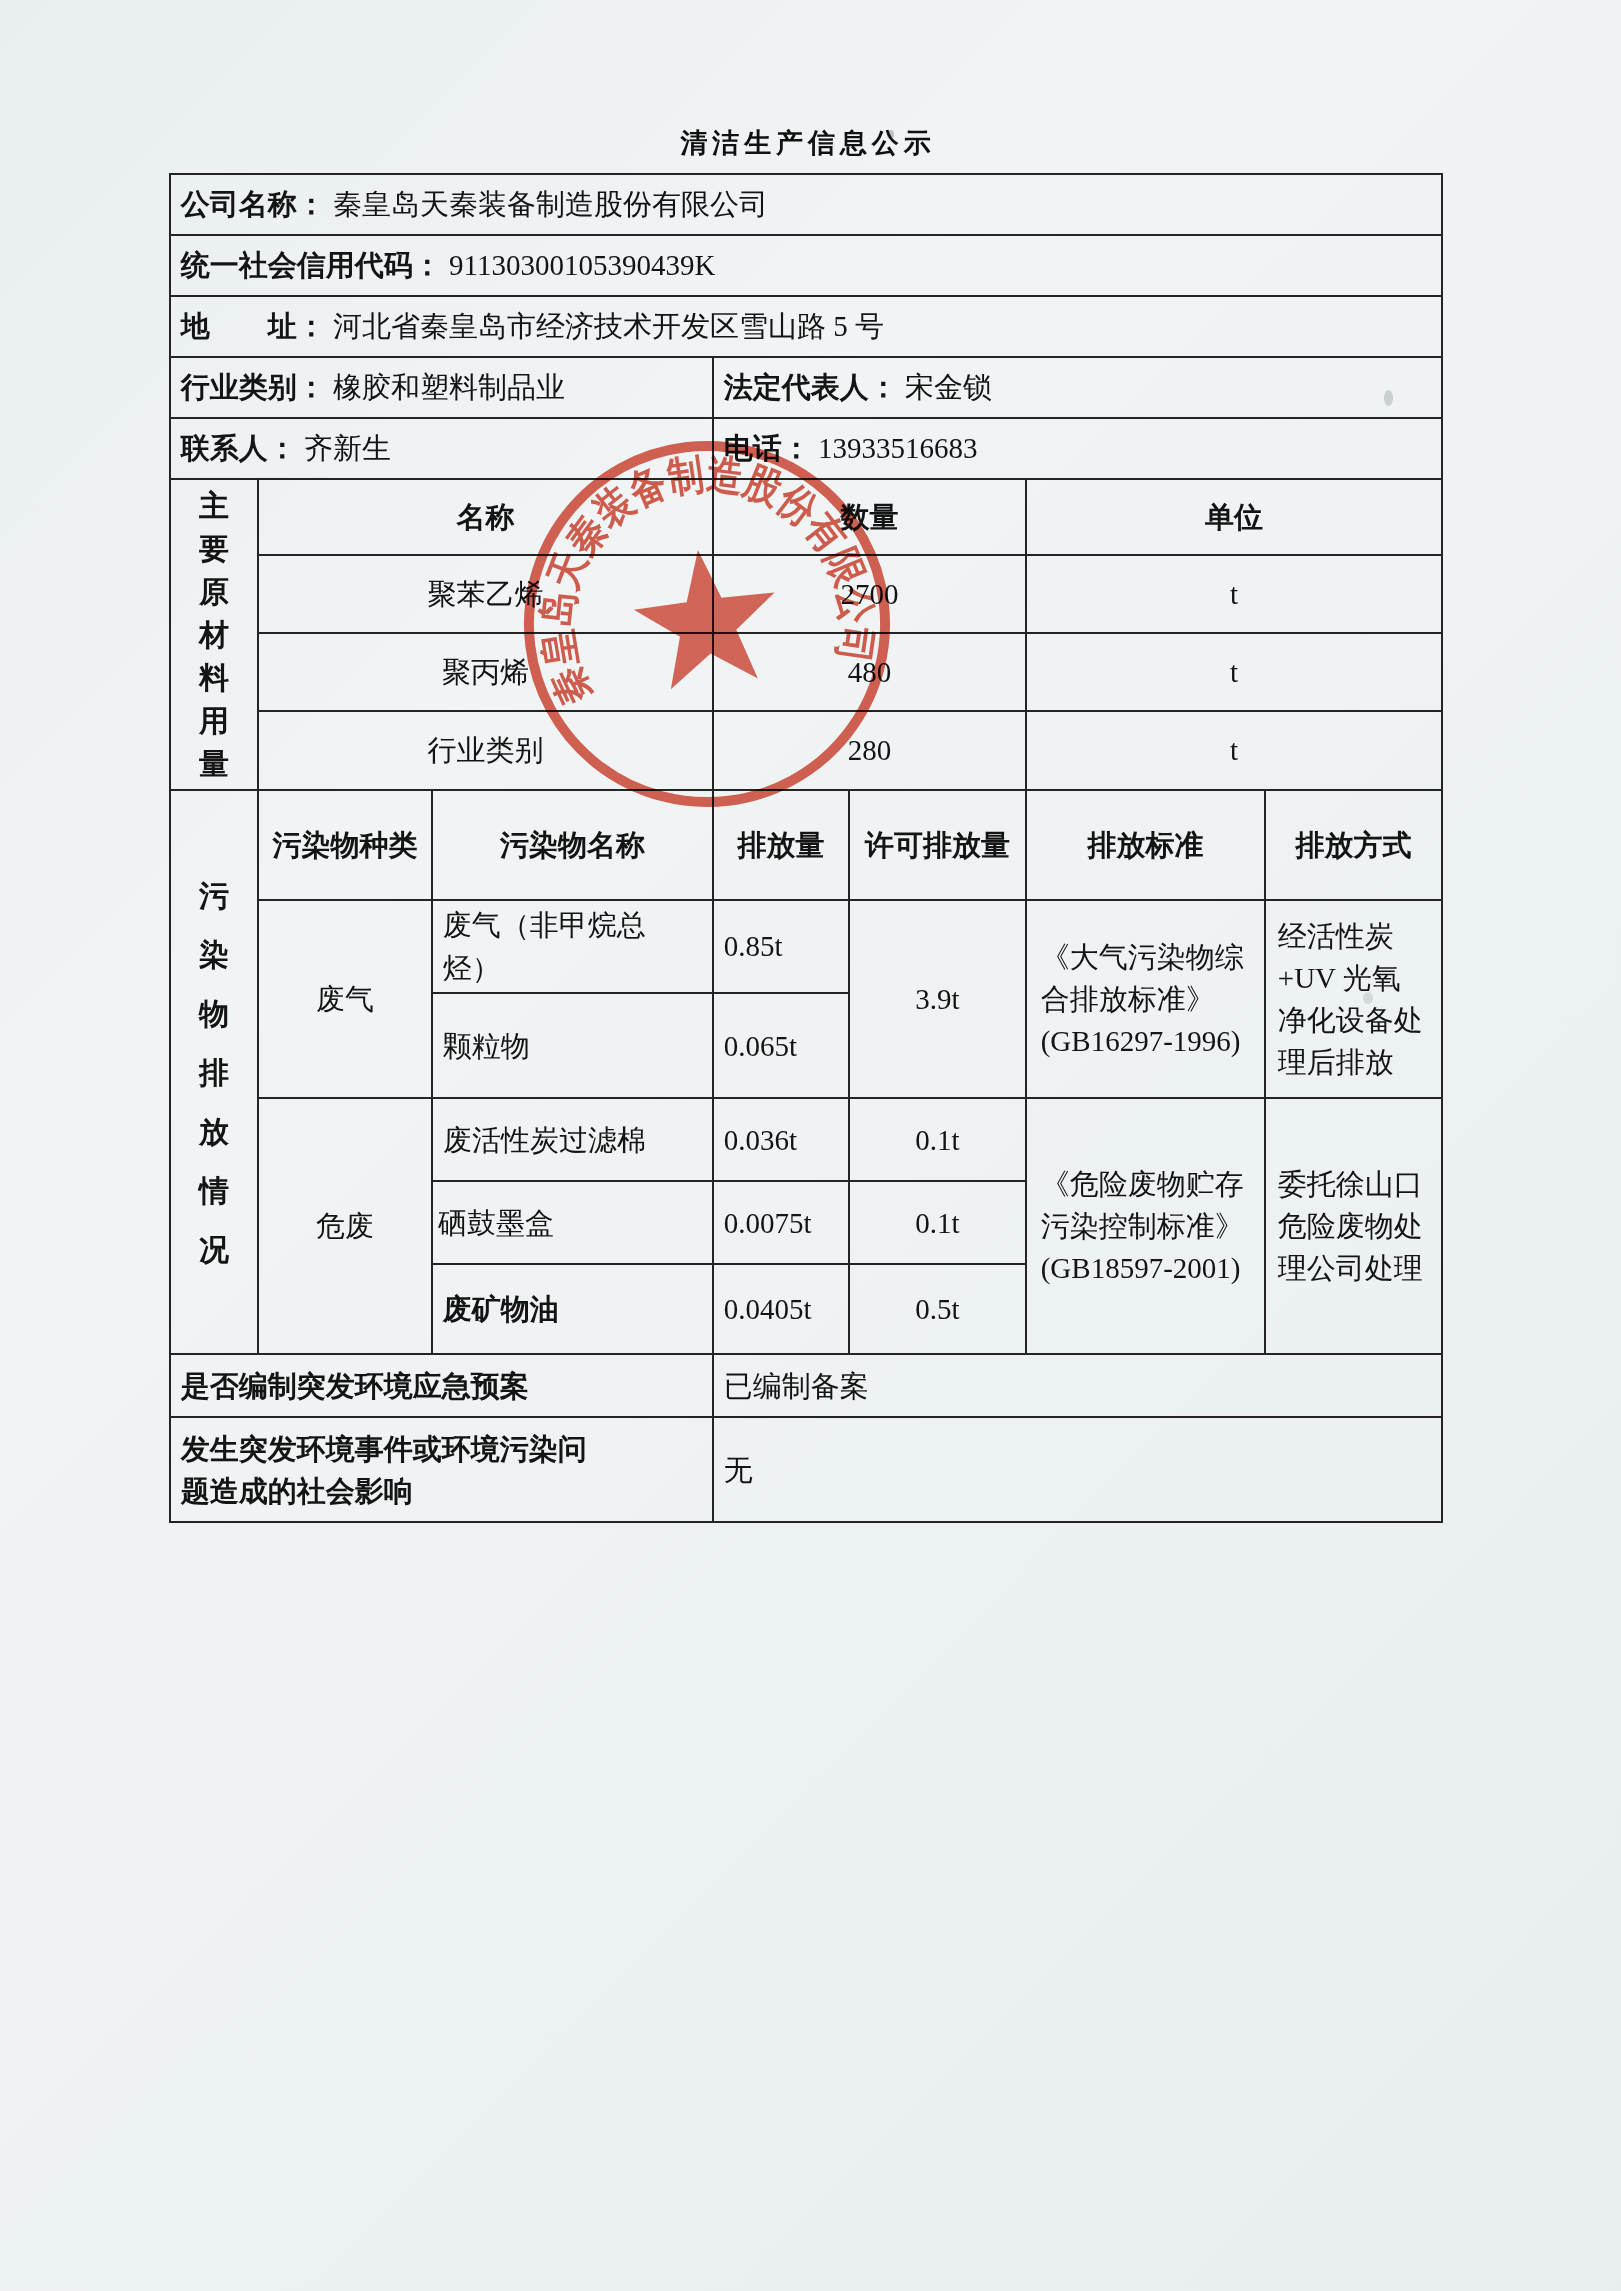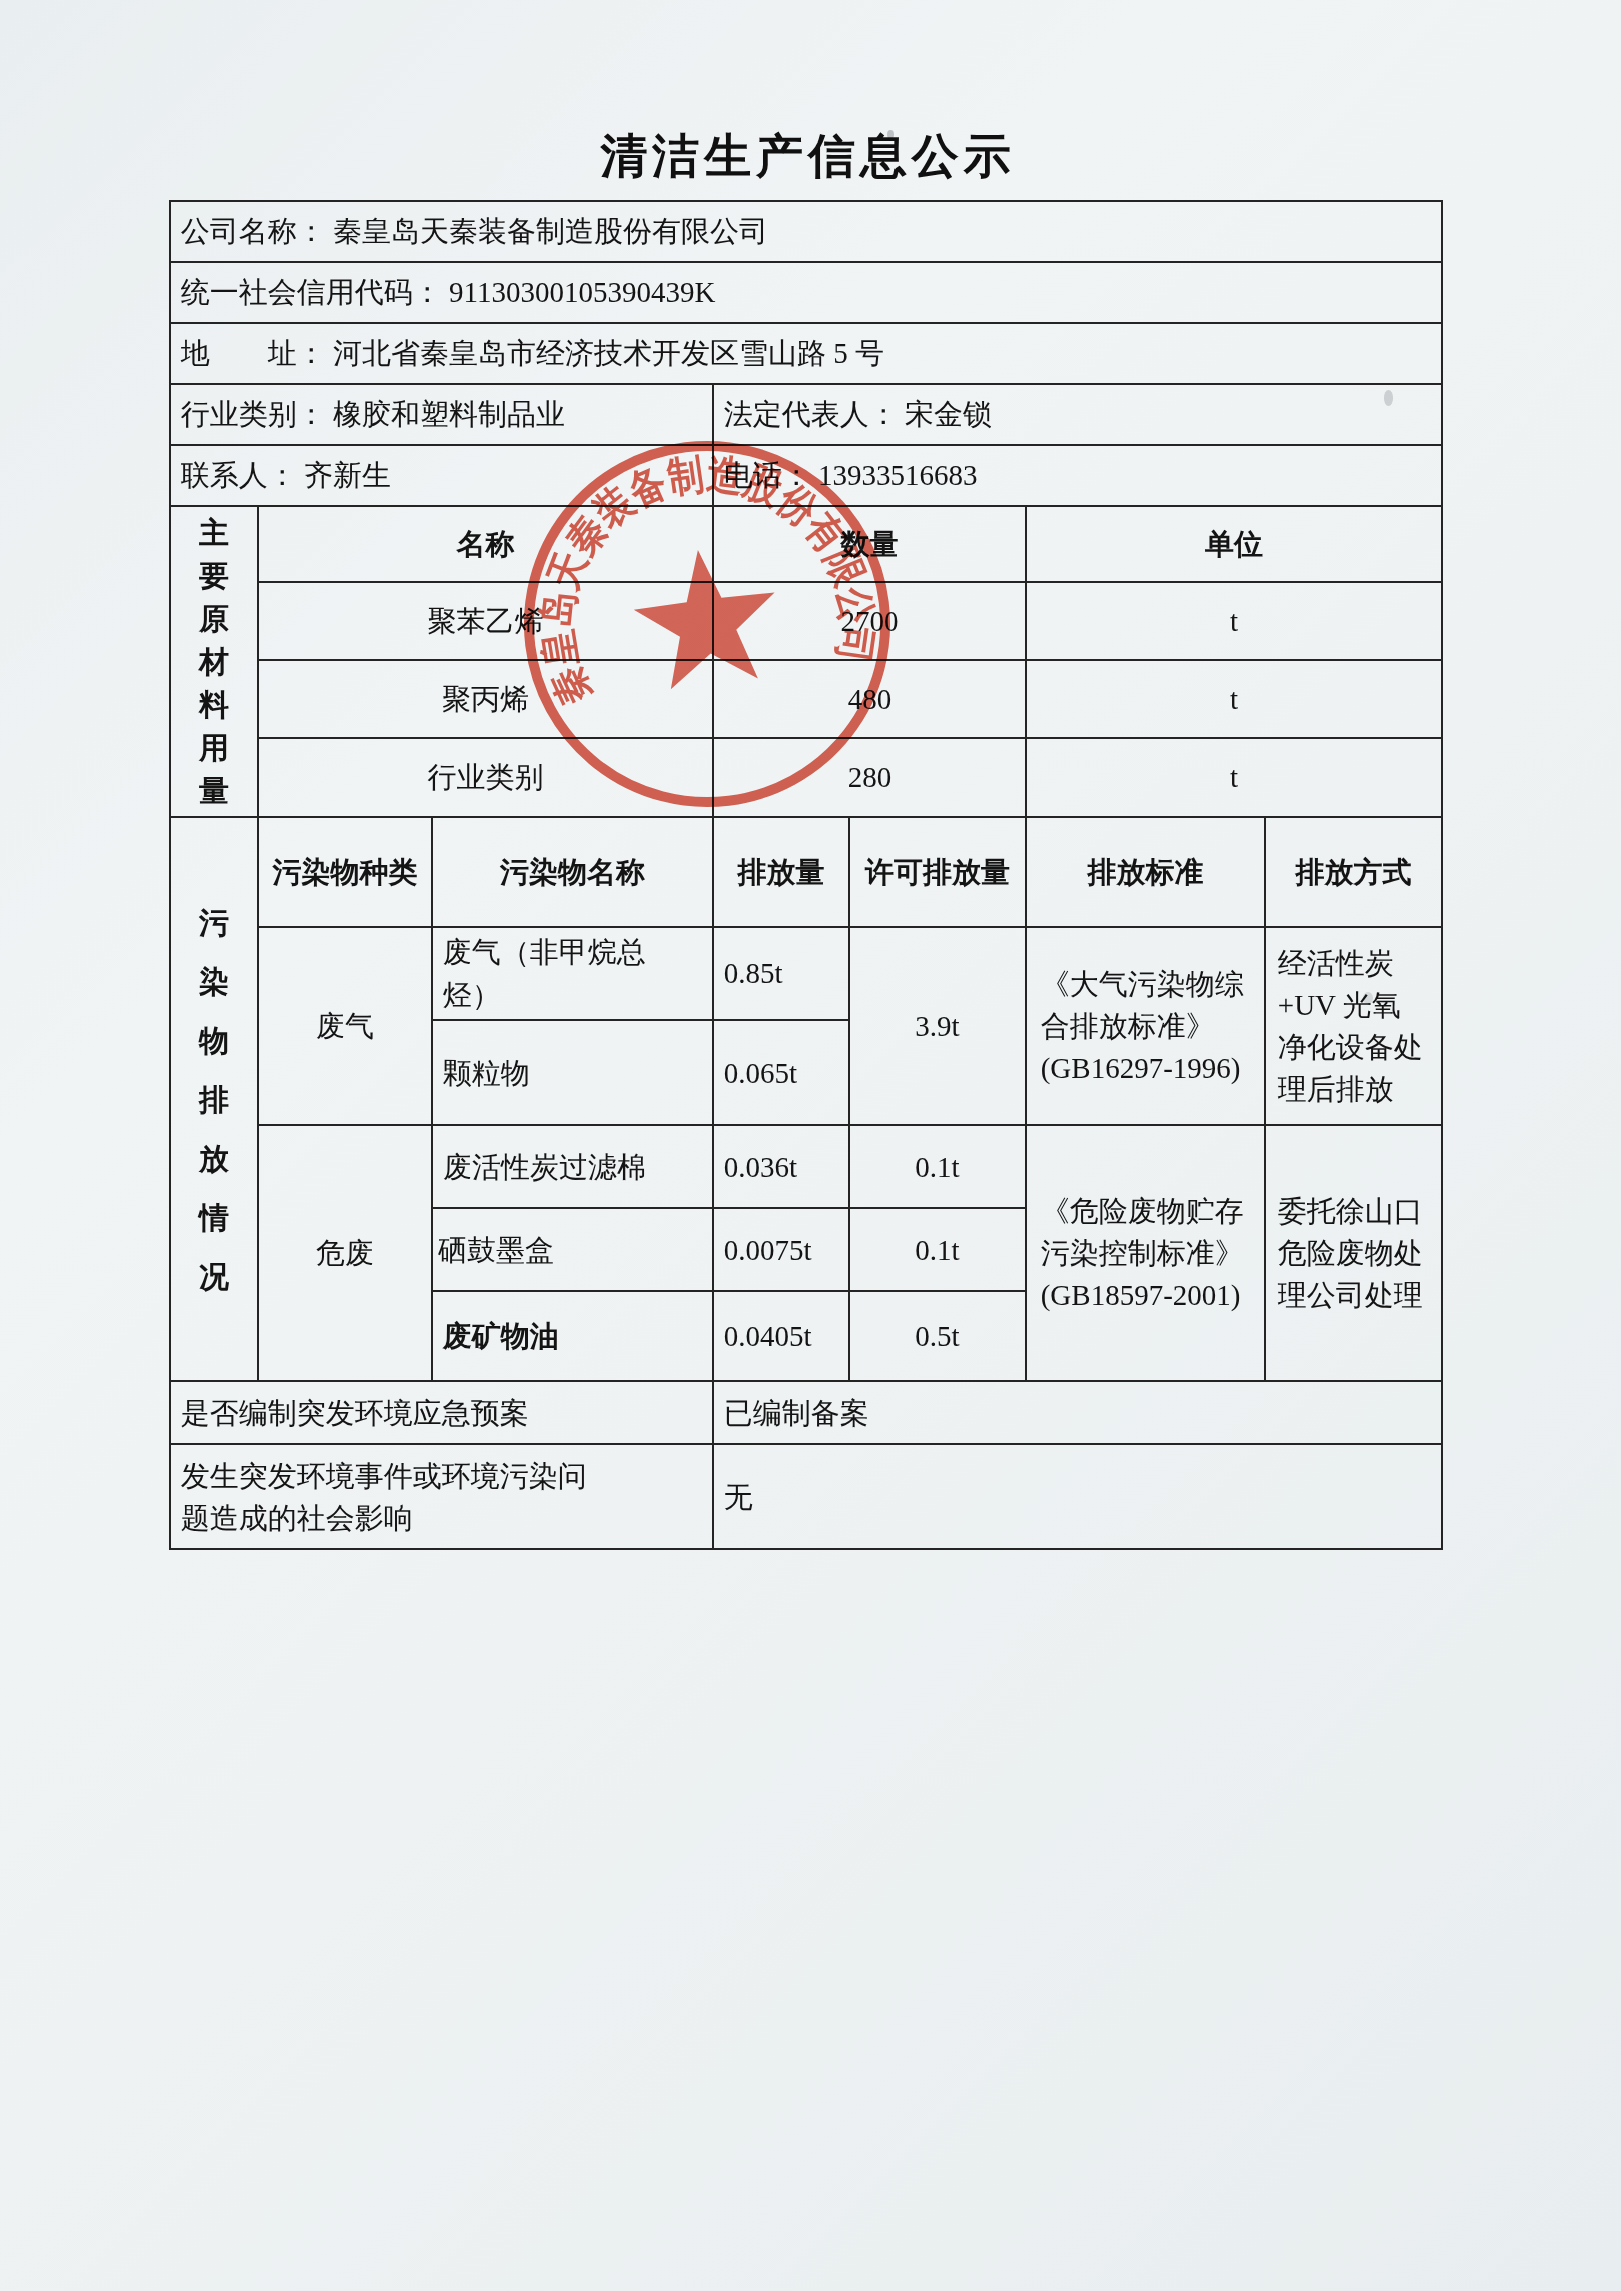--- a/index.html
+++ b/index.html
@@ -4,36 +4,36 @@
 <style>
   html,body{margin:0;padding:0;}
   body{
     width:1621px;height:2292px;position:relative;overflow:hidden;
     background:linear-gradient(135deg,#e9eef0 0%,#f1f4f5 30%,#eef2f3 55%,#e8edef 100%);
     font-family:"Liberation Serif","DejaVu Serif",serif;
     color:#181818;
   }
   .sheet{position:absolute;left:169px;top:0;width:1278px;}
   .doc-title{
-    margin:125px 0 0 0;text-align:center;font-size:47px;font-weight:700;
+    margin:125px 0 0 0;text-align:center;font-size:27px;font-weight:700;
     letter-spacing:4.9px;color:#101010;
   }
   .intro{
     margin:27.4px 0 0 0;font-size:31px;line-height:65px;text-align:justify;
     text-indent:2em;letter-spacing:2.5px;color:#161616;
   }
   table.info{
     border-collapse:collapse;table-layout:fixed;width:1274px;margin-top:11.8px;
   }
   table.info td{
     border:2px solid #242424;font-size:29px;vertical-align:middle;
     padding:3.9px 9.8px;color:#141414;line-height:1.45;
   }
   table.info{border:2.9px solid #1c1c1c;}
-  .lbl{font-weight:400;}
+  .lbl{font-weight:700;}
   .val{font-weight:400;}
   td.c{text-align:center;}
   td.l{text-align:left;padding-left:15.7px;}
   td.hdr{font-weight:700;text-align:center;}
   td.vlabel{padding:5.9px 0;}
   .vtext{
     display:block;width:1.1em;margin:0 auto;word-break:break-all;
     font-weight:700;text-align:center;font-size:30px;
   }
   .vtext.mat{line-height:43px;}

